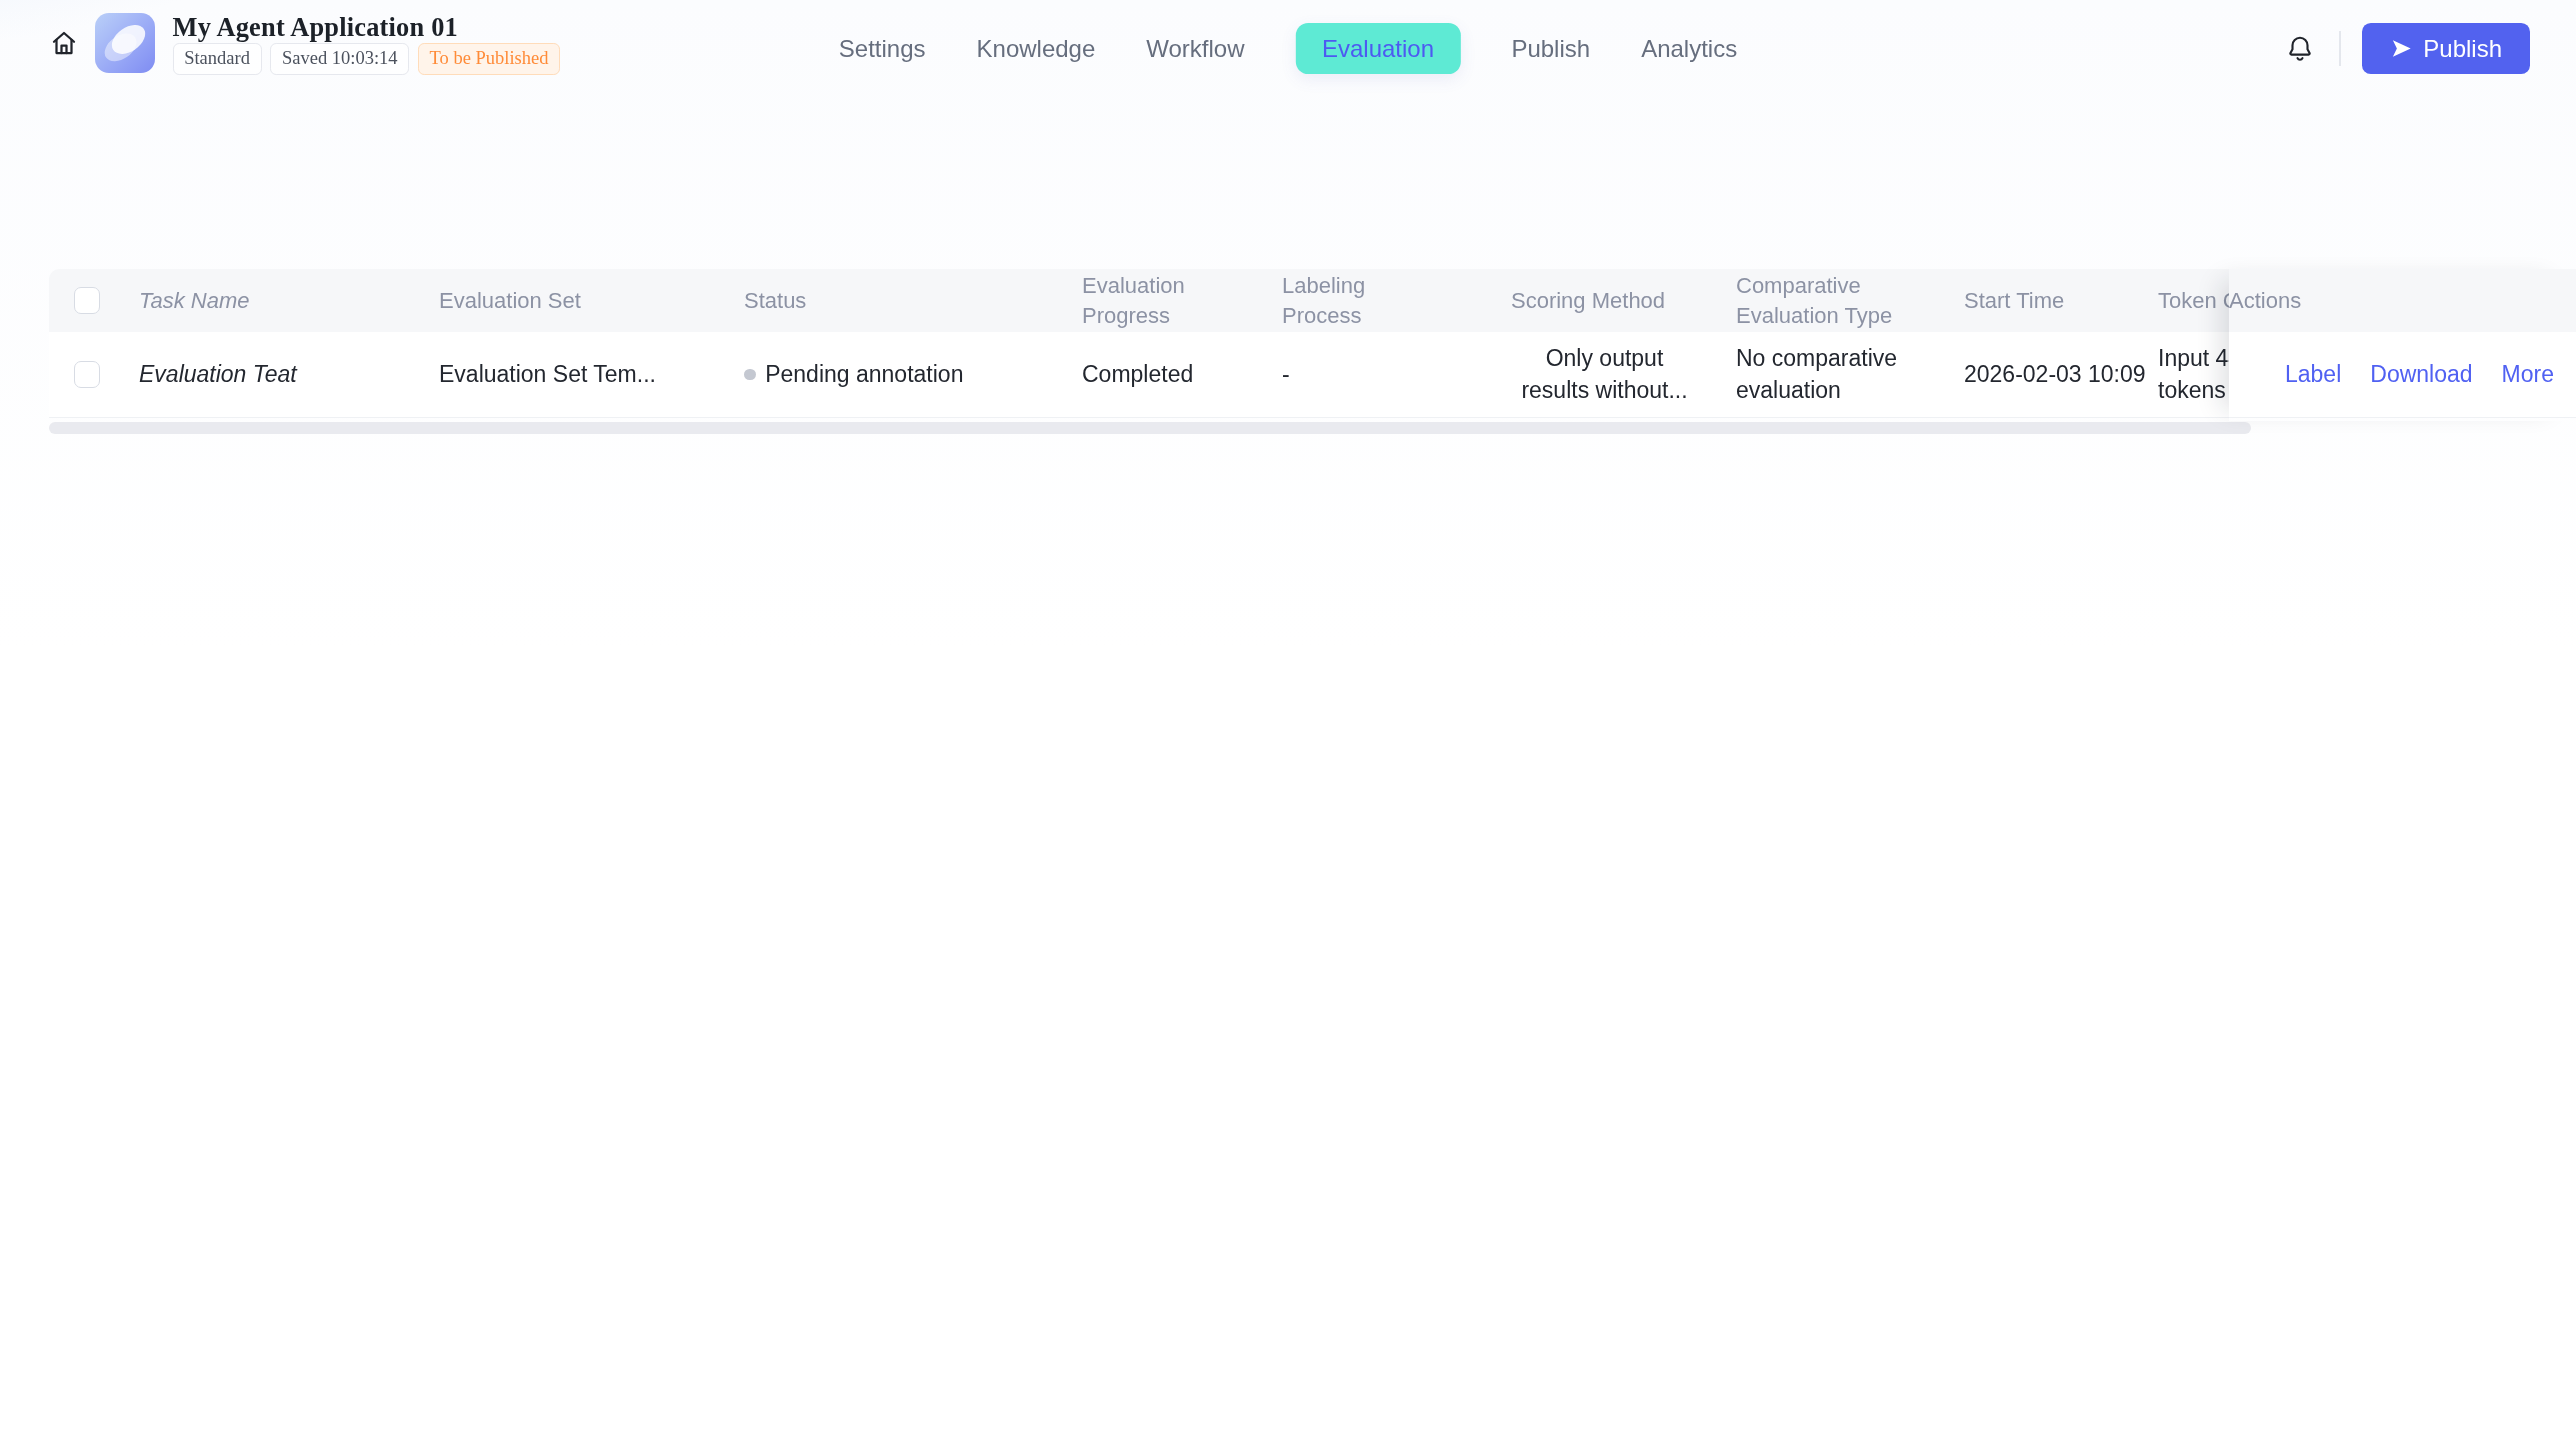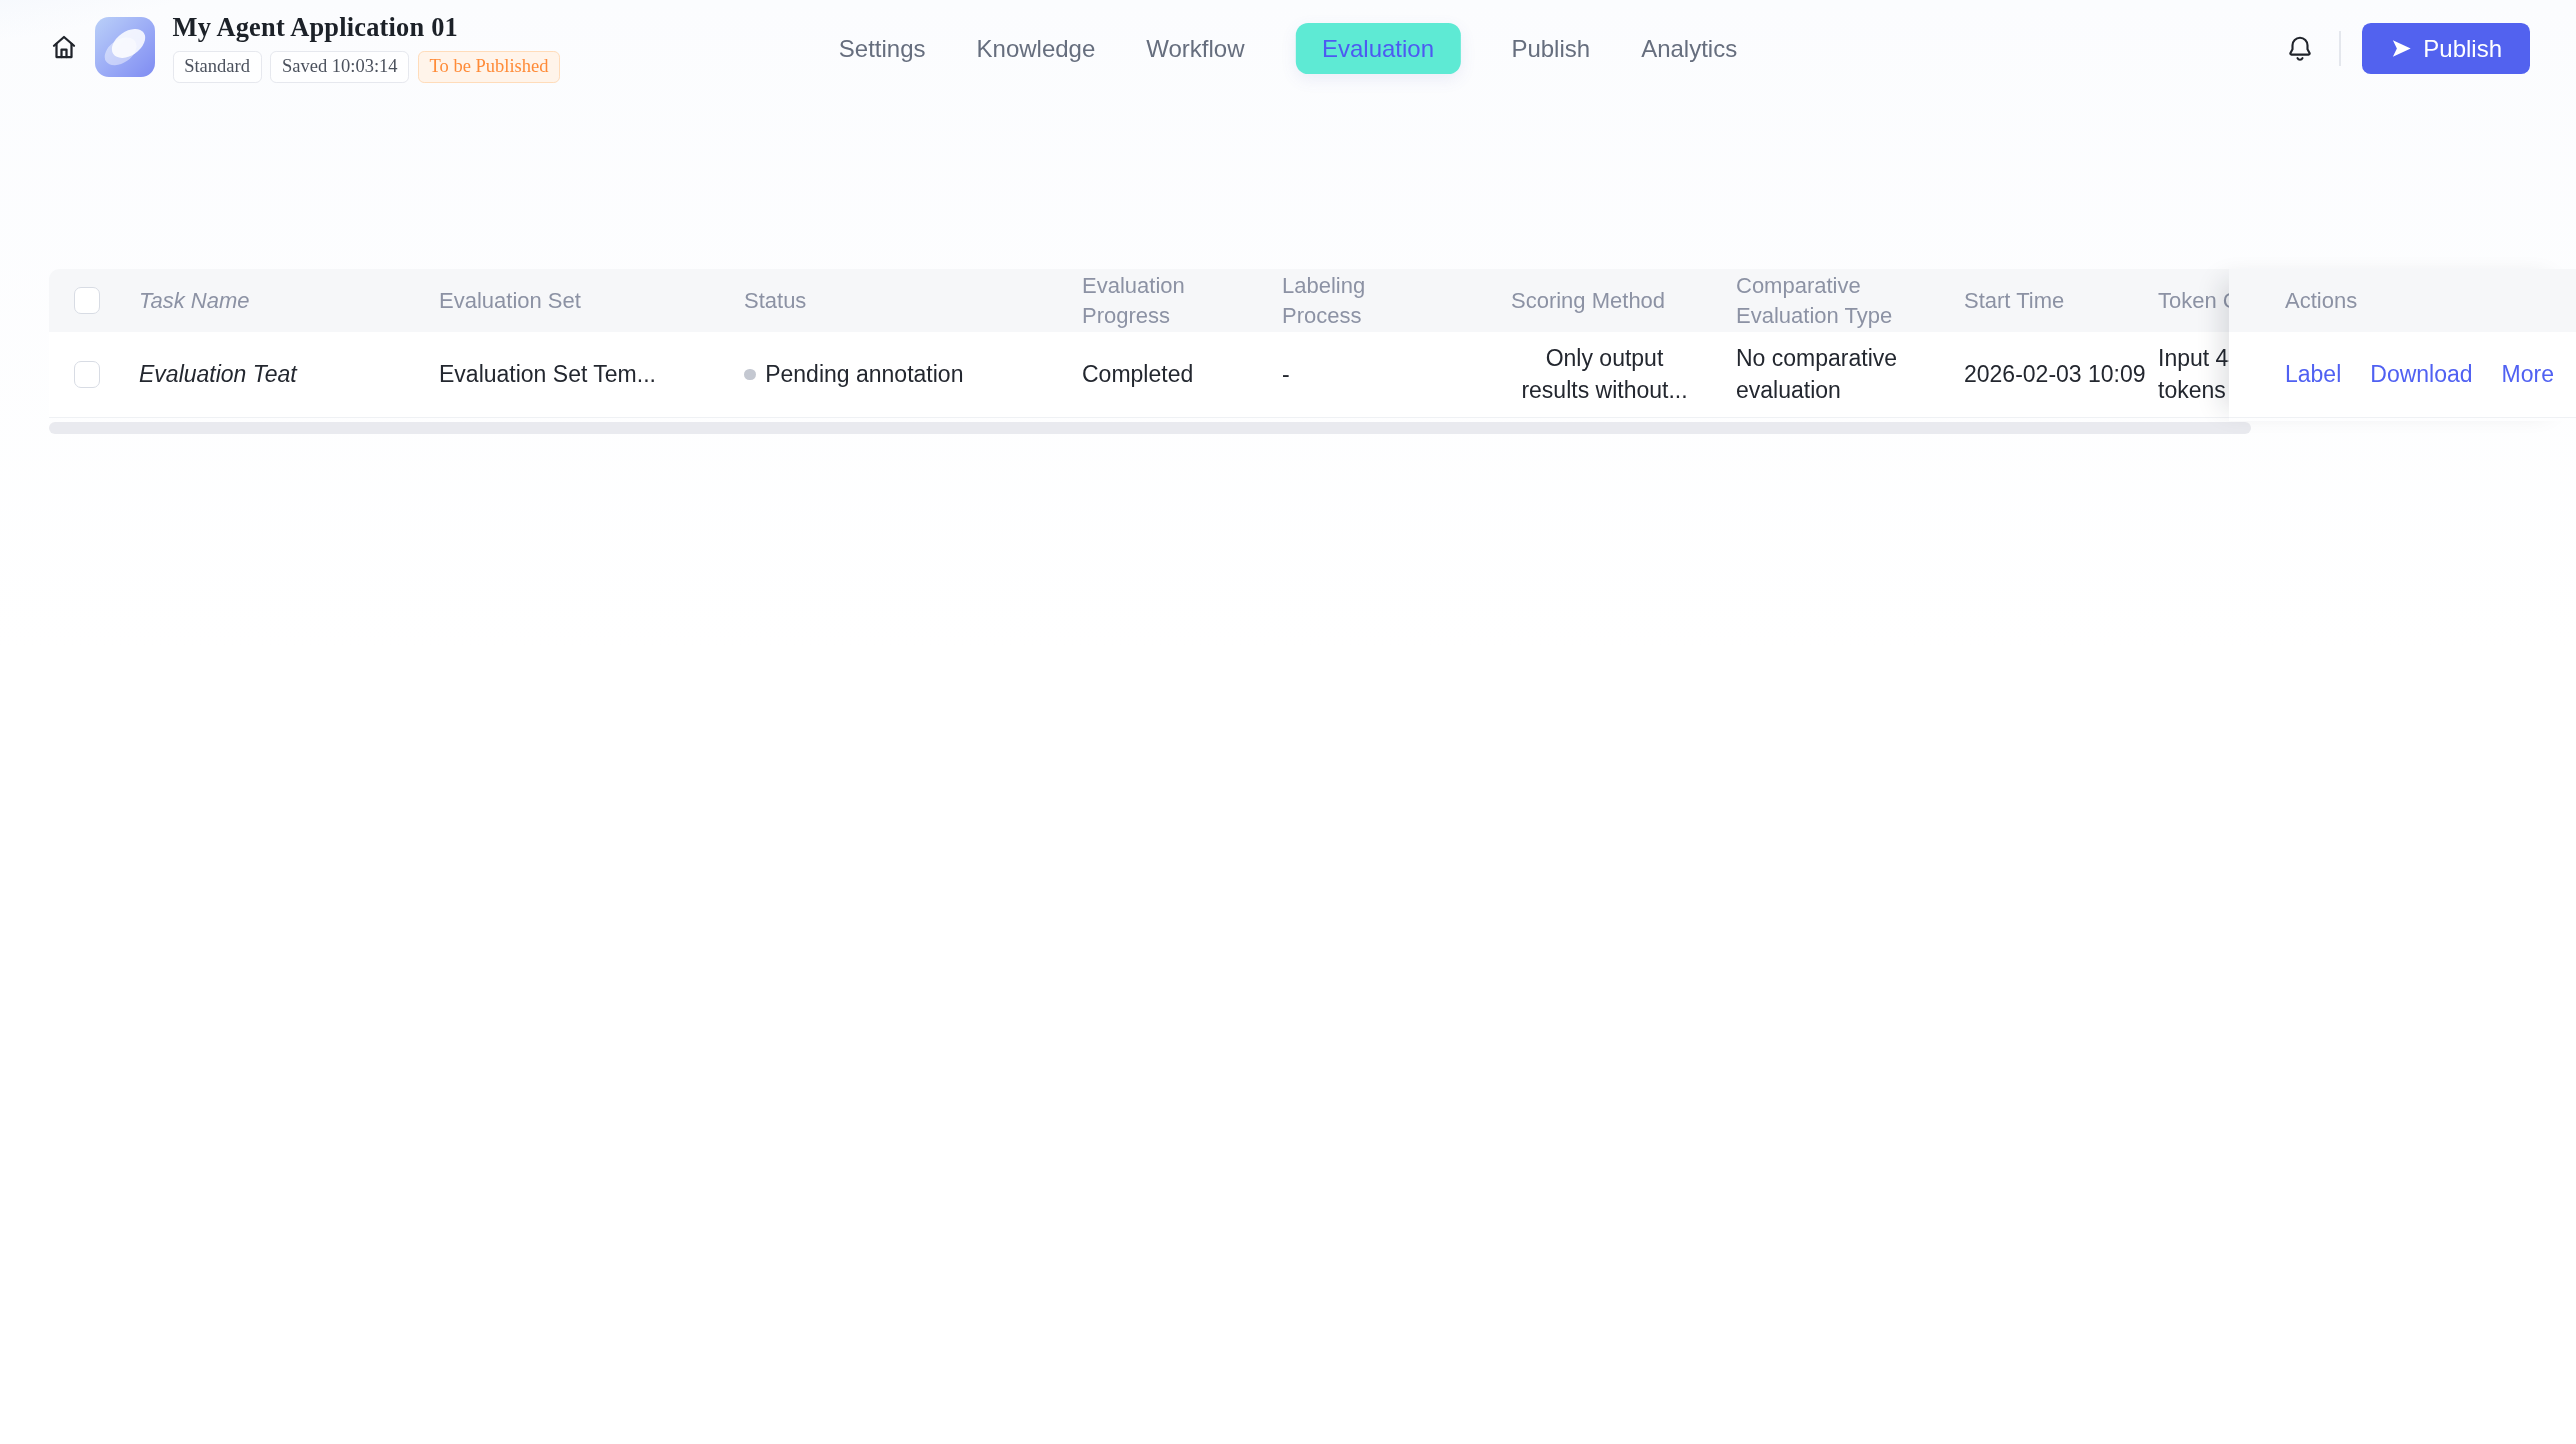--- a/index.html
+++ b/index.html
@@ -25,21 +25,21 @@
   .icon-btn { display:inline-flex; align-items:center; justify-content:center; cursor:pointer; }
   .home { width:35px; height:35px; color:#20242b; margin-right:14px; }
   .home svg { width:30px; height:30px; }
   .logo {
     width:60px; height:60px; border-radius:14px; margin-right:17.6px; overflow:hidden;
     background:linear-gradient(135deg,#bad0f8 0%,#9aaaf6 55%,#7f8cf2 100%);
     position:relative; flex:none;
   }
   .title-block { display:flex; flex-direction:column;font-family:Liberation Serif, serif; }
   .app-title { font-size:26.4px; font-weight:700; color:#1c2128; letter-spacing:0.2px; }
-  .badges { display:flex; align-items:center; gap:8.8px; margin-top:8px; }
+  .badges { display:flex; align-items:center; gap:8.8px; }
   .badge {
     height:32px; display:inline-flex; align-items:center; padding:0 10.6px;
     border:1.8px solid #e6e8ee; border-radius:6.2px; background:rgba(255,255,255,.75);
     font-size:18.5px; color:#4b515d;
   }
   .badge.warn { border-color:#ffdcba; background:#fff4ea; color:#ff8b38; }
 
   nav.tabs {
     position:absolute; left:50%; top:0; transform:translateX(-50%);
     height:97px; display:flex; align-items:center; gap:51px;
@@ -124,21 +124,21 @@
     width:26.4px; height:26.4px; border:1.8px solid #d8dce4; border-radius:7px; background:#ffffff;
     display:inline-block; cursor:pointer;
   }
   .status-dot { width:11.5px; height:11.5px; border-radius:50%; background:#c4c8d1; margin-right:9.7px; flex:none; }
 
   .sticky-actions {
     position:absolute; top:0; right:0; width:347px; height:152px;
     box-shadow:-17.6px 0 25px -10.6px rgba(23,28,40,.14);
   }
   .sticky-head {
-    height:63px; background:#f6f7f9; display:flex; align-items:center; padding-left:56px;
+    height:63px; background:#f6f7f9; display:flex; align-items:center; 
     color:#8c92a4; font-size:22px;text-align:center;
   }
   .sticky-body {
     height:86px; background:#ffffff; border-bottom:1.8px solid #eff1f4;
     display:flex; align-items:center; padding-left:56px; gap:29px;
   }
   .link { color:#5061f2; font-size:23px; cursor:pointer; white-space:nowrap; }
 
   .hscrollbar { margin-top:3.5px; width:2202px; height:12.3px; border-radius:6.2px; background:#e9eaef; cursor:pointer; }
 

